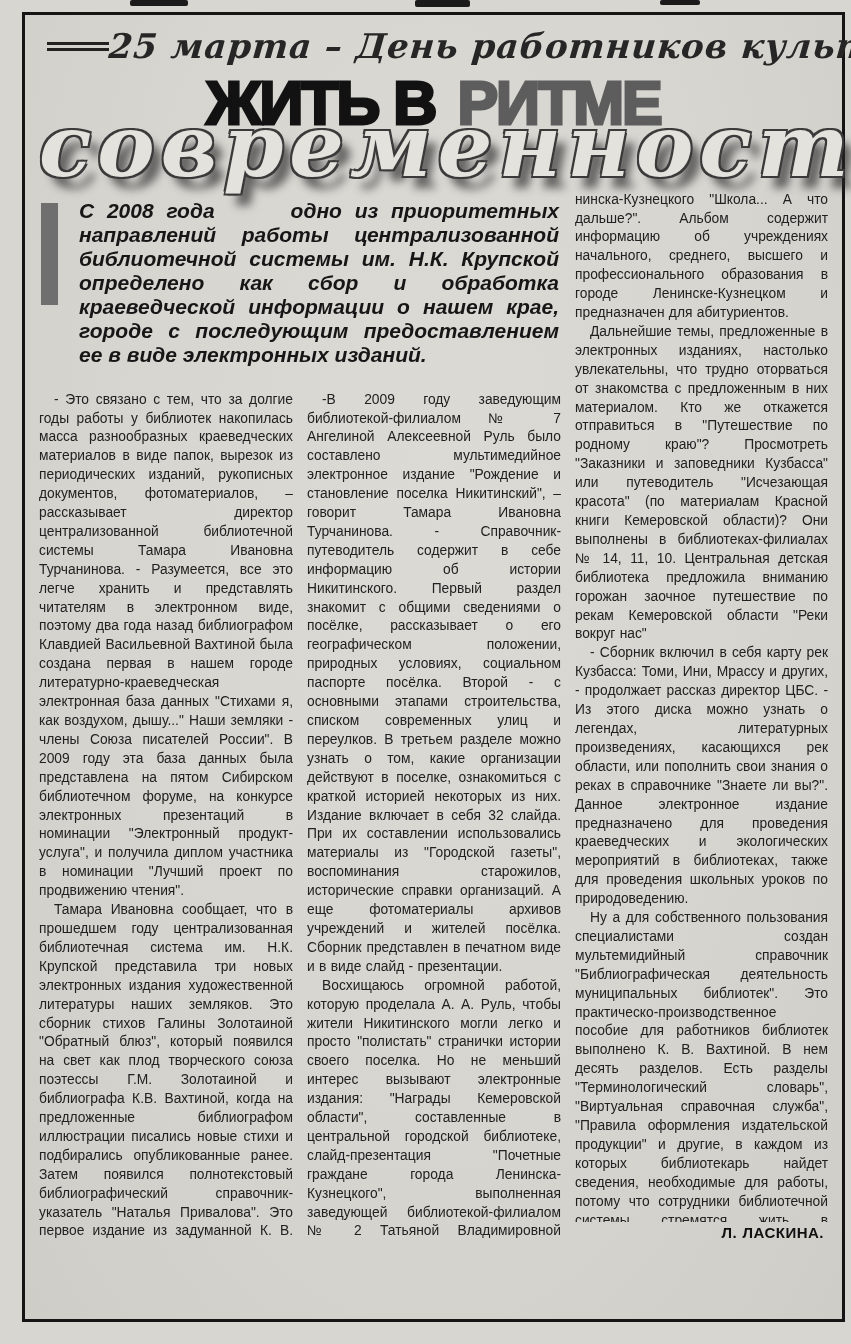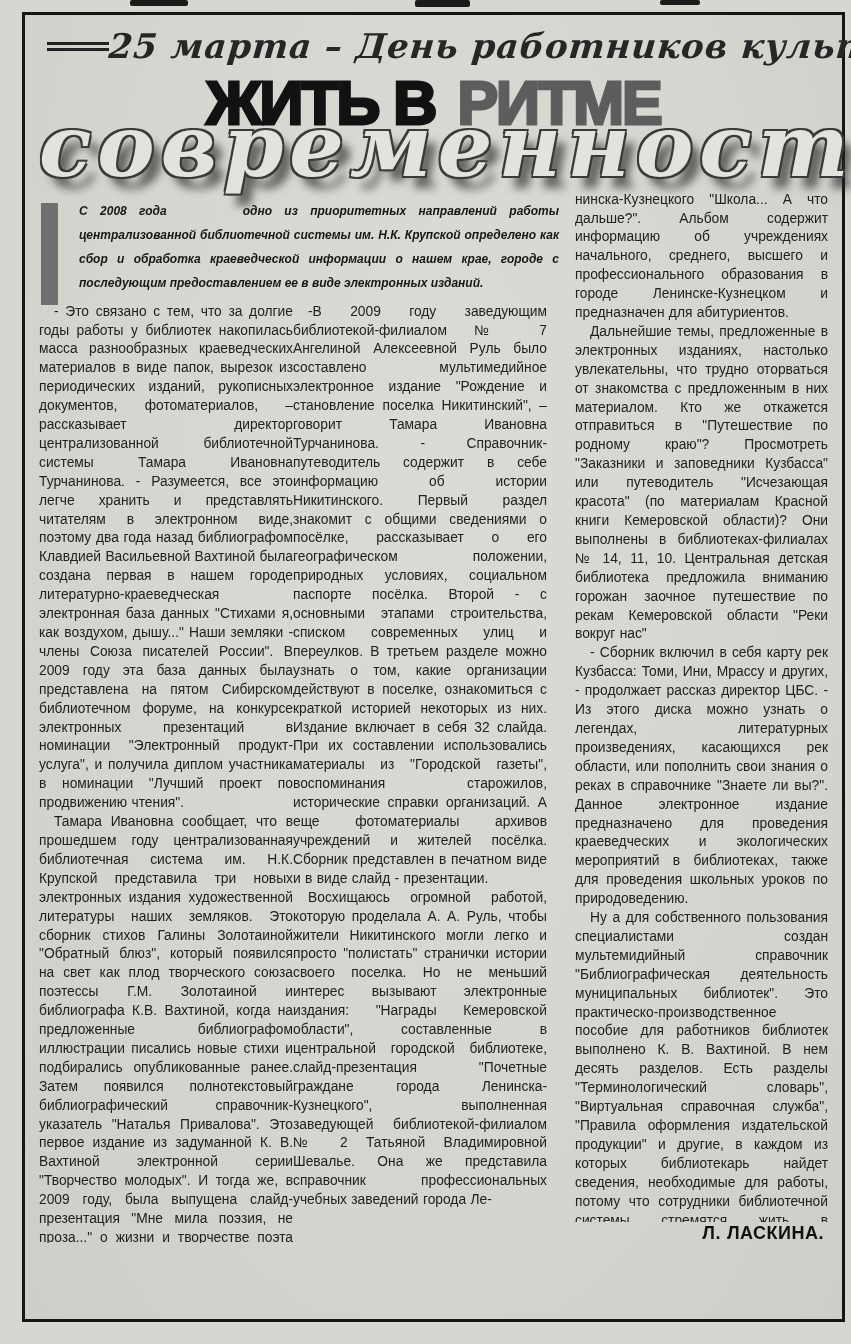--- a/index.html
+++ b/index.html
@@ -46,37 +46,37 @@
       -2px -2px 0 #3a3a3a, 2px -2px 0 #3a3a3a,
       -2px  2px 0 #3a3a3a, 2px  2px 0 #3a3a3a,
       10px 12px 9px rgba(40,40,40,0.65);
   }
   
   .body-row { display: flex; gap: 14px; margin-top: 2px; height: 1052px; position: relative; z-index: 1; }
   .left23 { flex: 0 0 522px; display: flex; flex-direction: column; }
   .lead {
     position: relative; padding: 8px 2px 8px 40px;
     font-weight: bold; font-style: italic;
-    font-size: 12px; line-height: 24px; color: #161616;
+    font-size: 21px; line-height: 24px; color: #161616;
     text-align: justify;
   }
   .lead p { margin: 0; }
   .lead-bar { position: absolute; left: 2px; top: 12px; width: 17px; height: 102px; background: var(--bar_gray, #6f6f6f); }
   .lead-gap { display: inline-block; width: 76px; }
-  .two-cols { flex: 1; display: flex; overflow: hidden; }
+  .two-cols { flex: 1; display: flex; gap: 14px; overflow: hidden; margin-top: 16px; }
   .col {
     width: 254px; overflow: hidden; text-align: justify;
     font-size: 13.8px; line-height: 18.9px; color: #212121;
     word-spacing: 0.5px;
   }
   .col p { margin: 0; }
   .col p.indent { text-indent: 15px; }
   .col3 { flex: 1; width: auto; display: flex; flex-direction: column; }
   .col3-text { flex: 1; overflow: hidden; }
-  .byline { text-align: right; font-weight: bold; font-size: 18px; padding: 2px 4px 0 0; color: #101010; letter-spacing: 0.5px; }
+  .byline { text-align: right; font-weight: bold; font-size: 15px; padding: 2px 4px 0 0; color: #101010; letter-spacing: 0.5px; }
 </style>
 </head>
 <body>
 
 <div class="scan-artifact" style="left:130px; top:0; width:58px; height:6px;"></div>
 <div class="scan-artifact" style="left:415px; top:0; width:55px; height:7px;"></div>
 <div class="scan-artifact" style="left:660px; top:0; width:40px; height:5px;"></div>
 
 <div class="frame">
 

